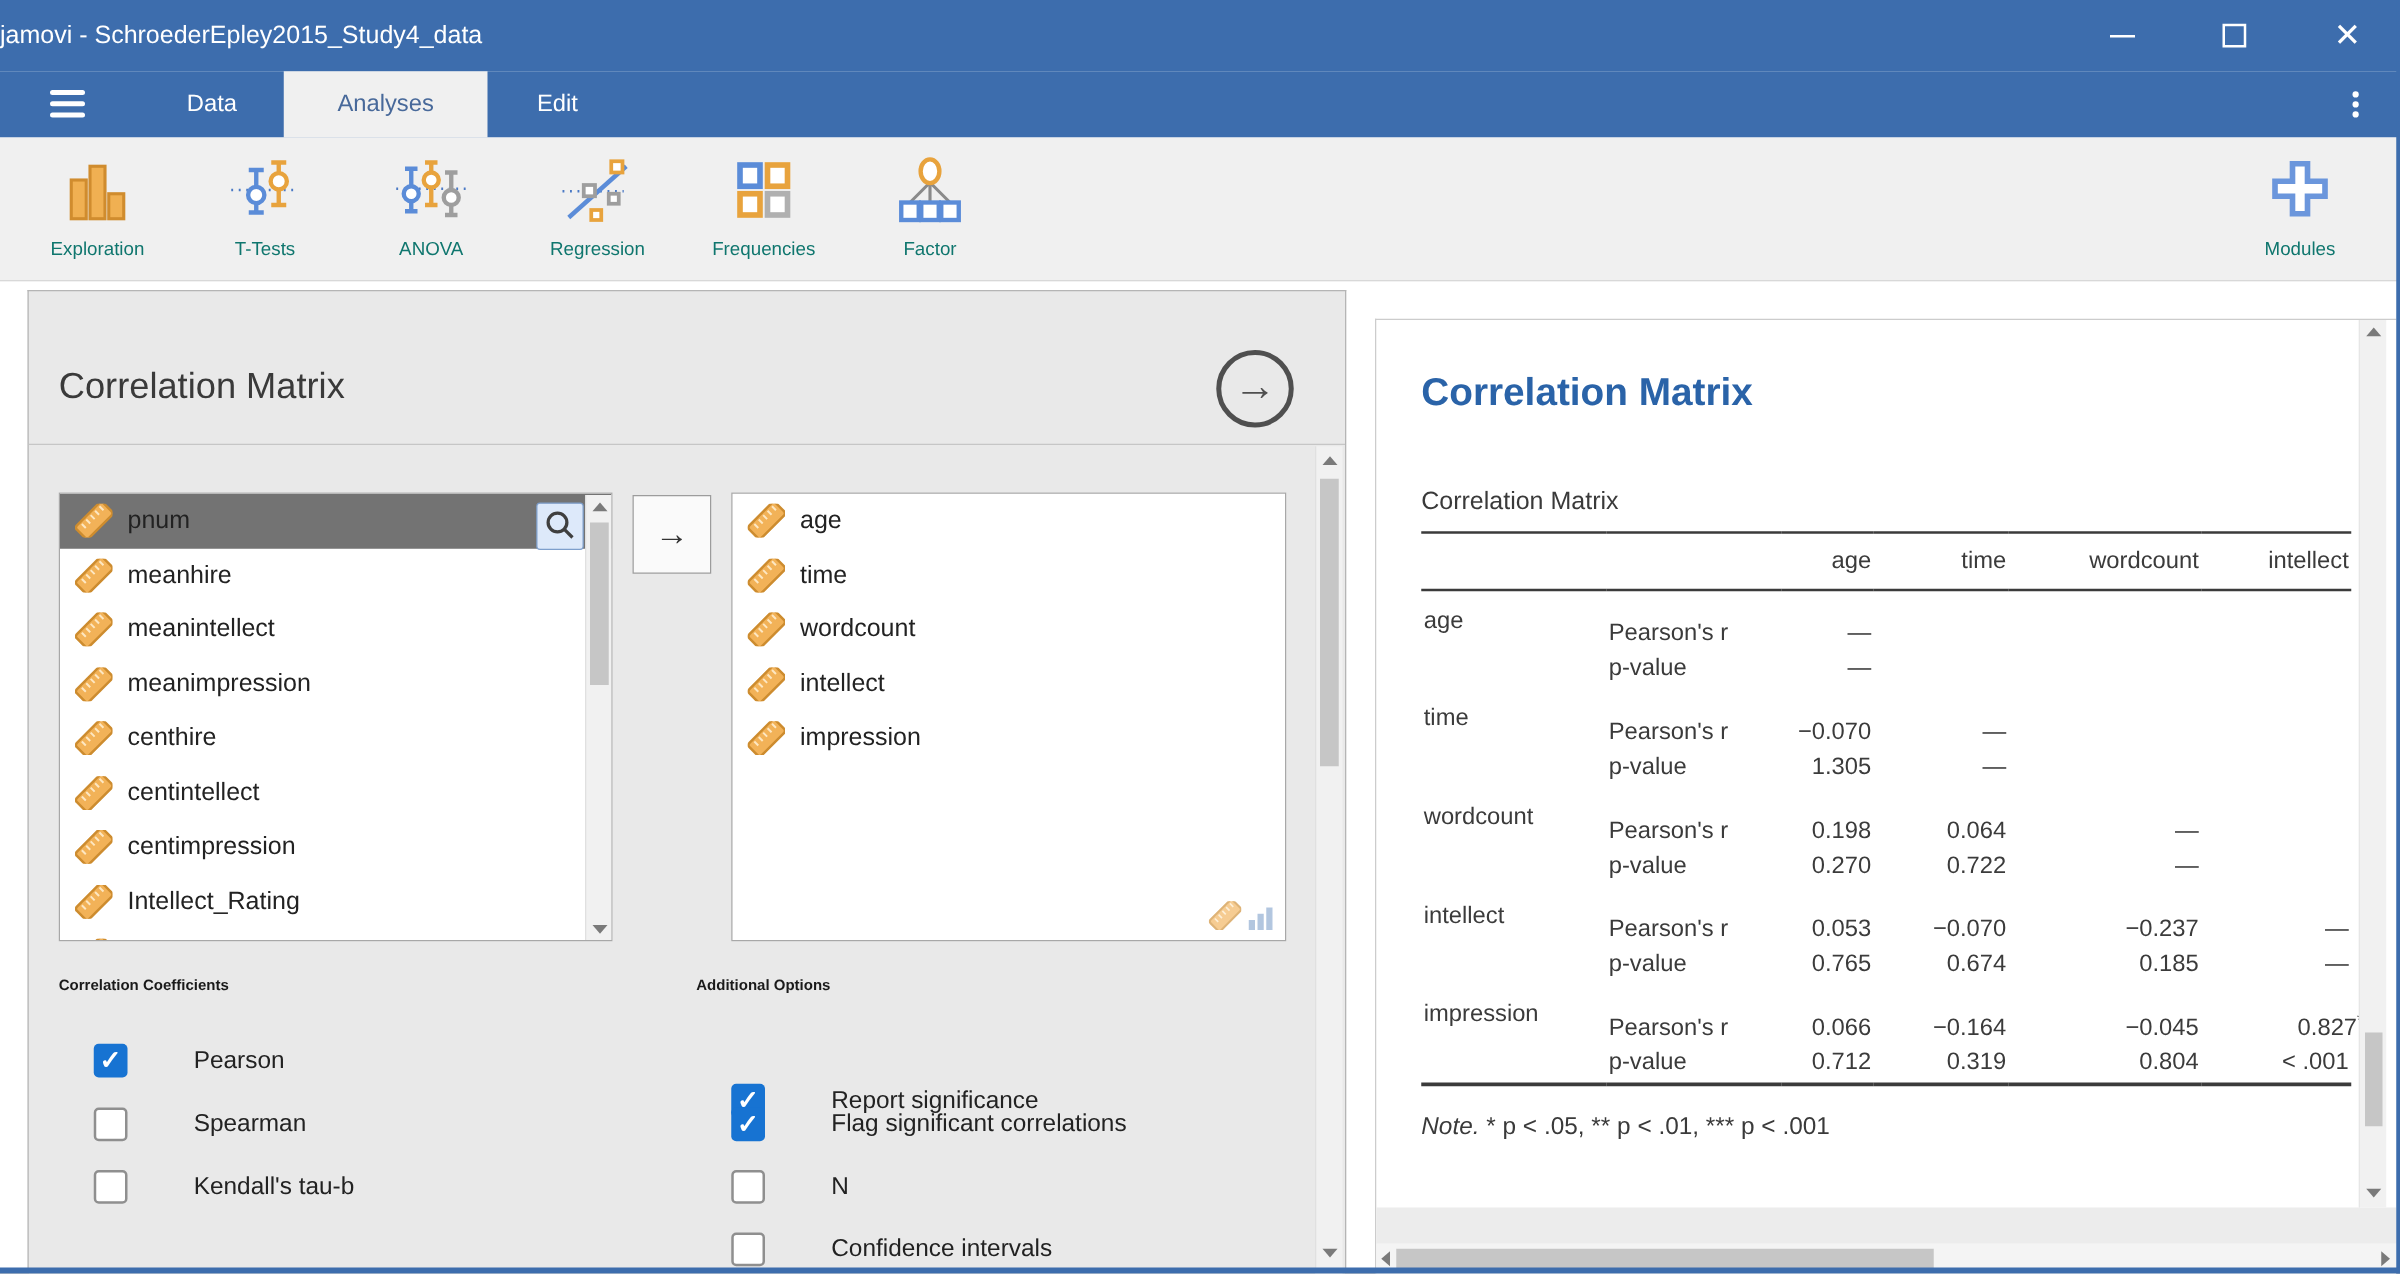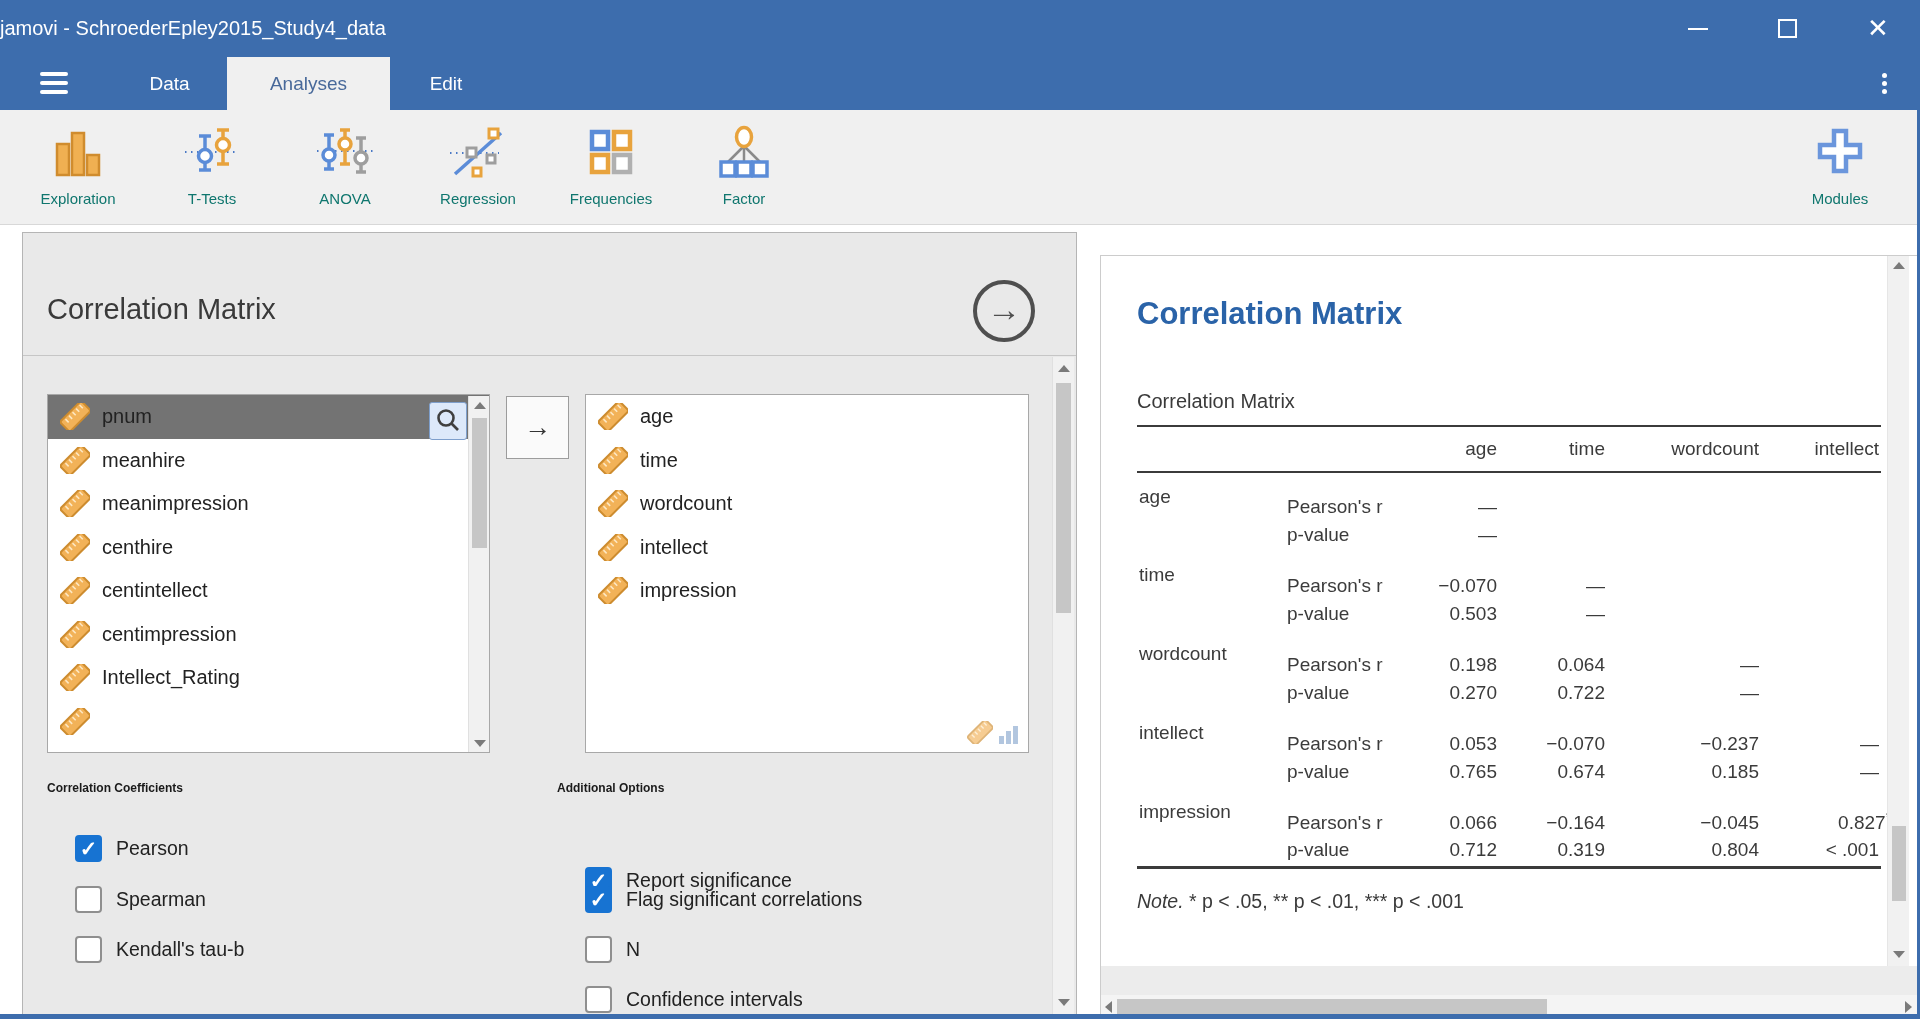--- a/index.html
+++ b/index.html
@@ -68,21 +68,21 @@
   .tri { position: absolute; width: 0; height: 0; }
   .tri-up    { border-left: 6px solid transparent; border-right: 6px solid transparent; border-bottom: 7px solid #7a7a7a; }
   .tri-down  { border-left: 6px solid transparent; border-right: 6px solid transparent; border-top: 7px solid #7a7a7a; }
   .tri-left  { border-top: 6px solid transparent; border-bottom: 6px solid transparent; border-right: 7px solid #7a7a7a; }
   .tri-right { border-top: 6px solid transparent; border-bottom: 6px solid transparent; border-left: 7px solid #7a7a7a; }
 
   .list-sb { left: 420px; top: 1px; width: 22px; height: 357px; border-left: 1px solid #e0e0e0; }
   .panel-sb { left: 1029px; top: 124px; width: 22px; height: 663px; border-left: 1px solid #e0e0e0; }
 
   .opt-heading { position: absolute; font-size: 12px; font-weight: bold; color: #1a1a1a; }
-  .cb-row { position: absolute; display: flex; align-items: center; cursor: pointer; }
+  .cb-row { position: absolute; display: flex; align-items: center; cursor: pointer; gap: 39px; }
   .checkbox { width: 27px; height: 27px; border: 2px solid #8f8f8f; border-radius: 4px; background: #fff; position: relative; }
   .checkbox.checked { border: none; background: #1773d2; }
   .checkbox.checked::after { content: "✓"; position: absolute; left: 0; top: 0; width: 27px; height: 27px;
                              color: #fff; font-size: 21px; font-weight: bold; line-height: 27px; text-align: center; }
   .cb-label { margin-left: 14px; font-size: 19.5px; color: #222; white-space: nowrap; }
 
   
   .results-panel { position: absolute; left: 1100px; top: 255px; width: 817px; height: 764px; background: #fff;
                    border-top: 1px solid #ccc; border-left: 1px solid #ccc; overflow: hidden; }
   .res-heading { position: absolute; left: 36px; top: 40px; font-size: 31px; font-weight: bold; color: #2a63a8; }
@@ -267,20 +267,26 @@
         <svg width="30" height="27">
             <use href="#ruler-def"></use>
           </svg>
         <span class="vlabel">pnum</span>
       </div>
       <div class="var-item">
         <svg width="30" height="27">
             <use href="#ruler-def"></use>
           </svg>
         <span class="vlabel">meanhire</span>
+      </div>
+      <div class="var-item">
+        <svg width="30" height="27">
+            <use href="#ruler-def"></use>
+          </svg>
+        <span class="vlabel">meanintellect</span>
       </div>
       <div class="var-item">
         <svg width="30" height="27">
             <use href="#ruler-def"></use>
           </svg>
         <span class="vlabel">meanimpression</span>
       </div>
       <div class="var-item">
         <svg width="30" height="27">
             <use href="#ruler-def"></use>
@@ -454,21 +460,21 @@
         <tr class="grp-first">
           <td class="tleft" rowspan="2" style="vertical-align:top; padding-top:13px;">time</td>
           <td class="tleft">Pearson's r</td>
           <td>−0.070</td>
             <td>—</td>
           <td></td>
             <td></td>
         </tr>
         <tr>
           <td class="tleft">p-value</td>
-          <td>0.503</td>
+          <td>1.305</td>
             <td>—</td>
           <td></td>
             <td></td>
         </tr>
 
         <tr class="grp-first">
           <td class="tleft" rowspan="2" style="vertical-align:top; padding-top:13px;">wordcount</td>
           <td class="tleft">Pearson's r</td>
           <td>0.198</td>
             <td>0.064</td>

